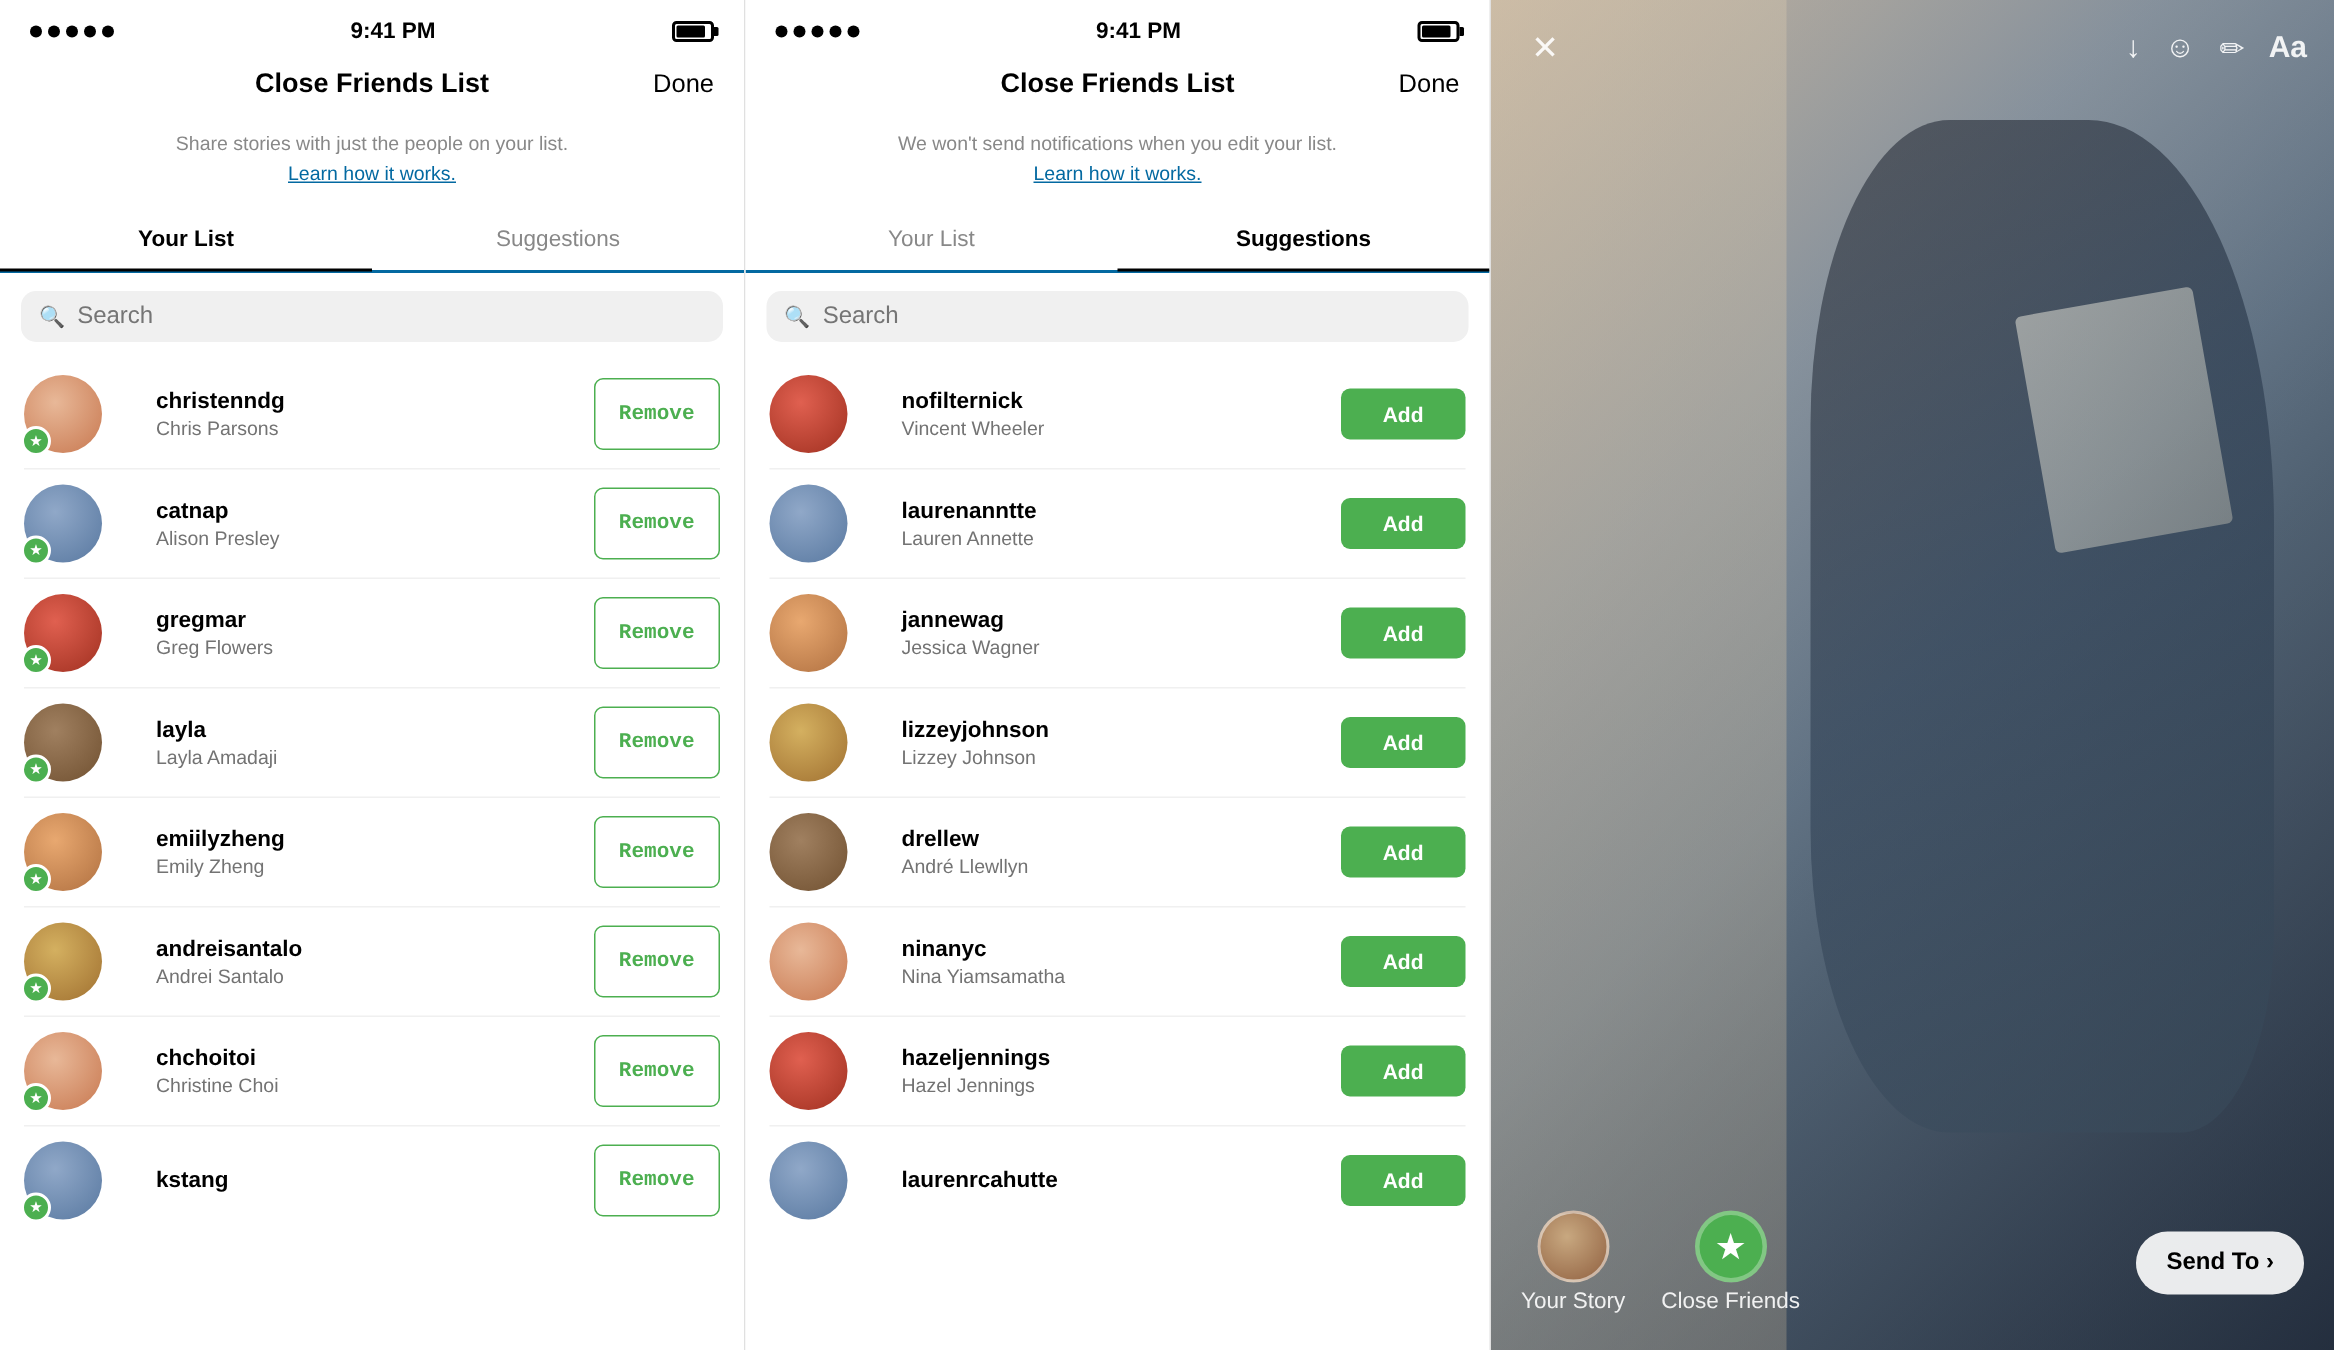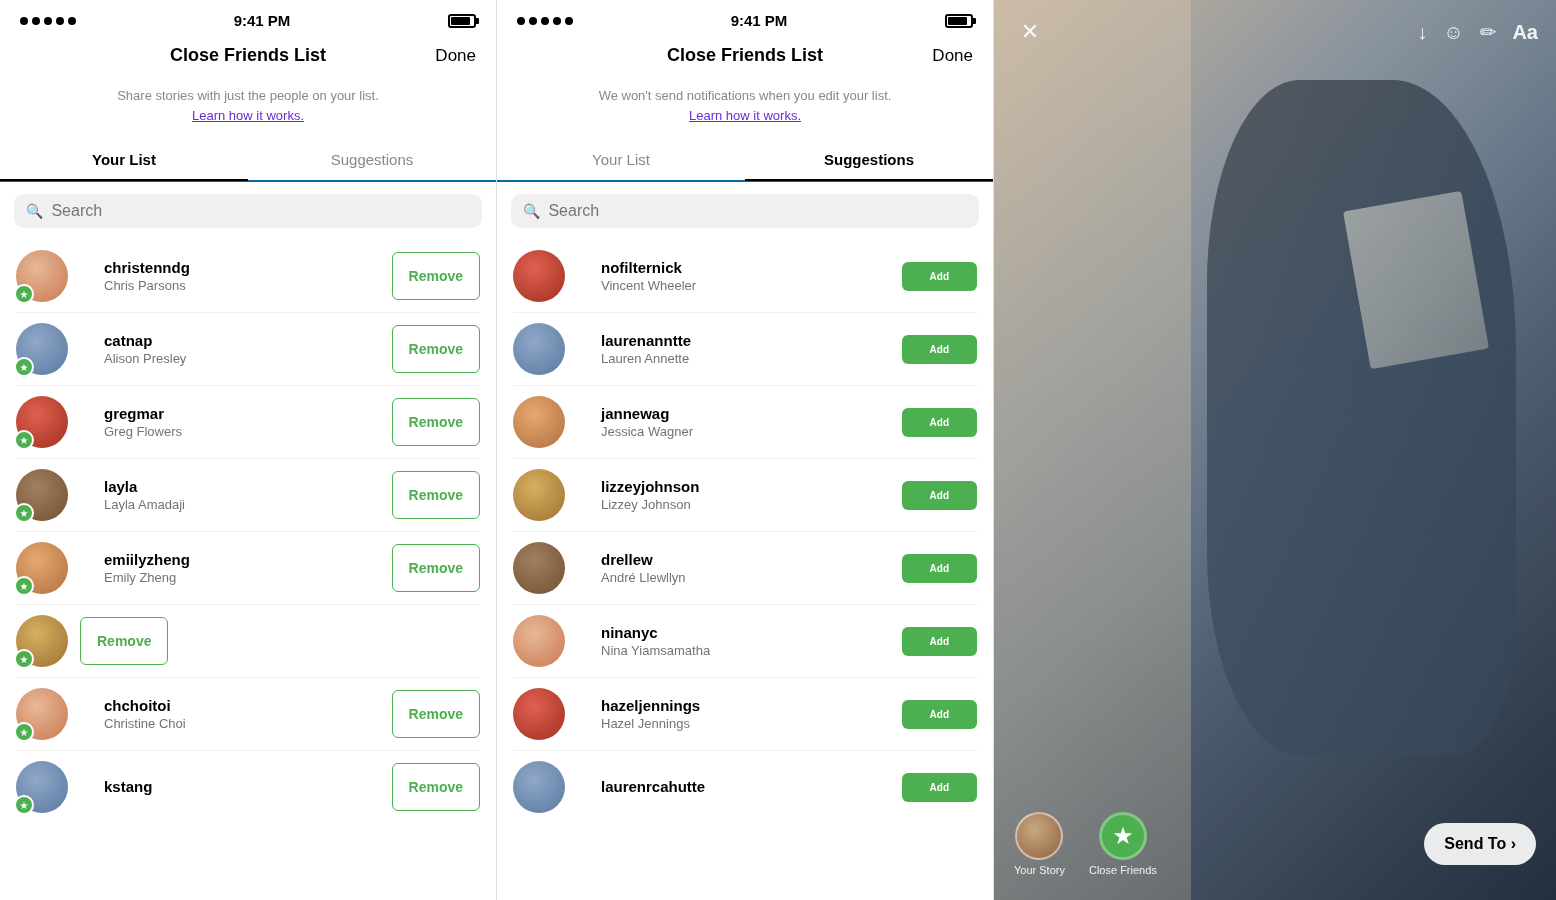--- a/index.html
+++ b/index.html
@@ -76,21 +76,21 @@
 
     
     .panel-subtitle {
       text-align: center;
       font-size: 13px;
       color: #888;
       padding: 8px 30px 4px;
       line-height: 1.5;
     }
     .panel-subtitle a {
-      color: #6d28d9;
+      color: #0369a1;
       text-decoration: underline;
     }
 
     
     .tabs {
       display: flex;
       border-bottom: 2px solid #0369a1;
       margin-top: 10px;
     }
     .tab {
@@ -198,28 +198,29 @@
     .btn-remove {
       border: 1.5px solid #4CAF50;
       background: transparent;
       color: #4CAF50;
       border-radius: 6px;
       padding: 15px 16px;
       font-size: 14px;
       font-weight: 600;
       cursor: pointer;
       white-space: nowrap;
+      font-family: Liberation Mono, monospace;
     }
     .btn-add {
       background: #4CAF50;
       border: none;
       color: #fff;
       border-radius: 6px;
       padding: 9px 28px;
-      font-size: 10px;
+      font-size: 14px;
       font-weight: 600;
       cursor: pointer;
     }
 
     
     .story-panel {
       flex: 1;
       position: relative;
       background: #2a3a4a;
       overflow: hidden;
@@ -298,21 +299,21 @@
     }
     .story-option-star-badge {
       width: 48px; height: 48px;
       border-radius: 50%;
       background: #4CAF50;
       display: flex; align-items: center; justify-content: center;
       font-size: 24px; color: white;
       border: 3px solid rgba(255,255,255,0.3);
     }
     .story-option-label {
-      font-size: 11px;
+      font-size: 15px;
       color: rgba(255,255,255,0.9);
       text-align: center;
     }
     .story-send-btn {
       background: rgba(255,255,255,0.9);
       color: #000;
       border: none;
       border-radius: 25px;
       padding: 12px 20px;
       font-size: 16px;
@@ -466,20 +467,24 @@
         <div class="user-name">Emily Zheng</div>
       </div>
       <button class="btn-remove">Remove</button>
     </div>
     <div class="divider"></div>
     <div class="user-item">
       <div class="avatar-wrapper">
         <div class="avatar-circle av-shape-6"></div>
         <div class="avatar-star">★</div>
       </div>
+      <div class="user-info">
+        <div class="user-handle">andreisantalo</div>
+        <div class="user-name">Andrei Santalo</div>
+      </div>
       <button class="btn-remove">Remove</button>
     </div>
     <div class="divider"></div>
     <div class="user-item">
       <div class="avatar-wrapper">
         <div class="avatar-circle av-shape-1"></div>
         <div class="avatar-star">★</div>
       </div>
       <div class="user-info">
         <div class="user-handle">chchoitoi</div>

